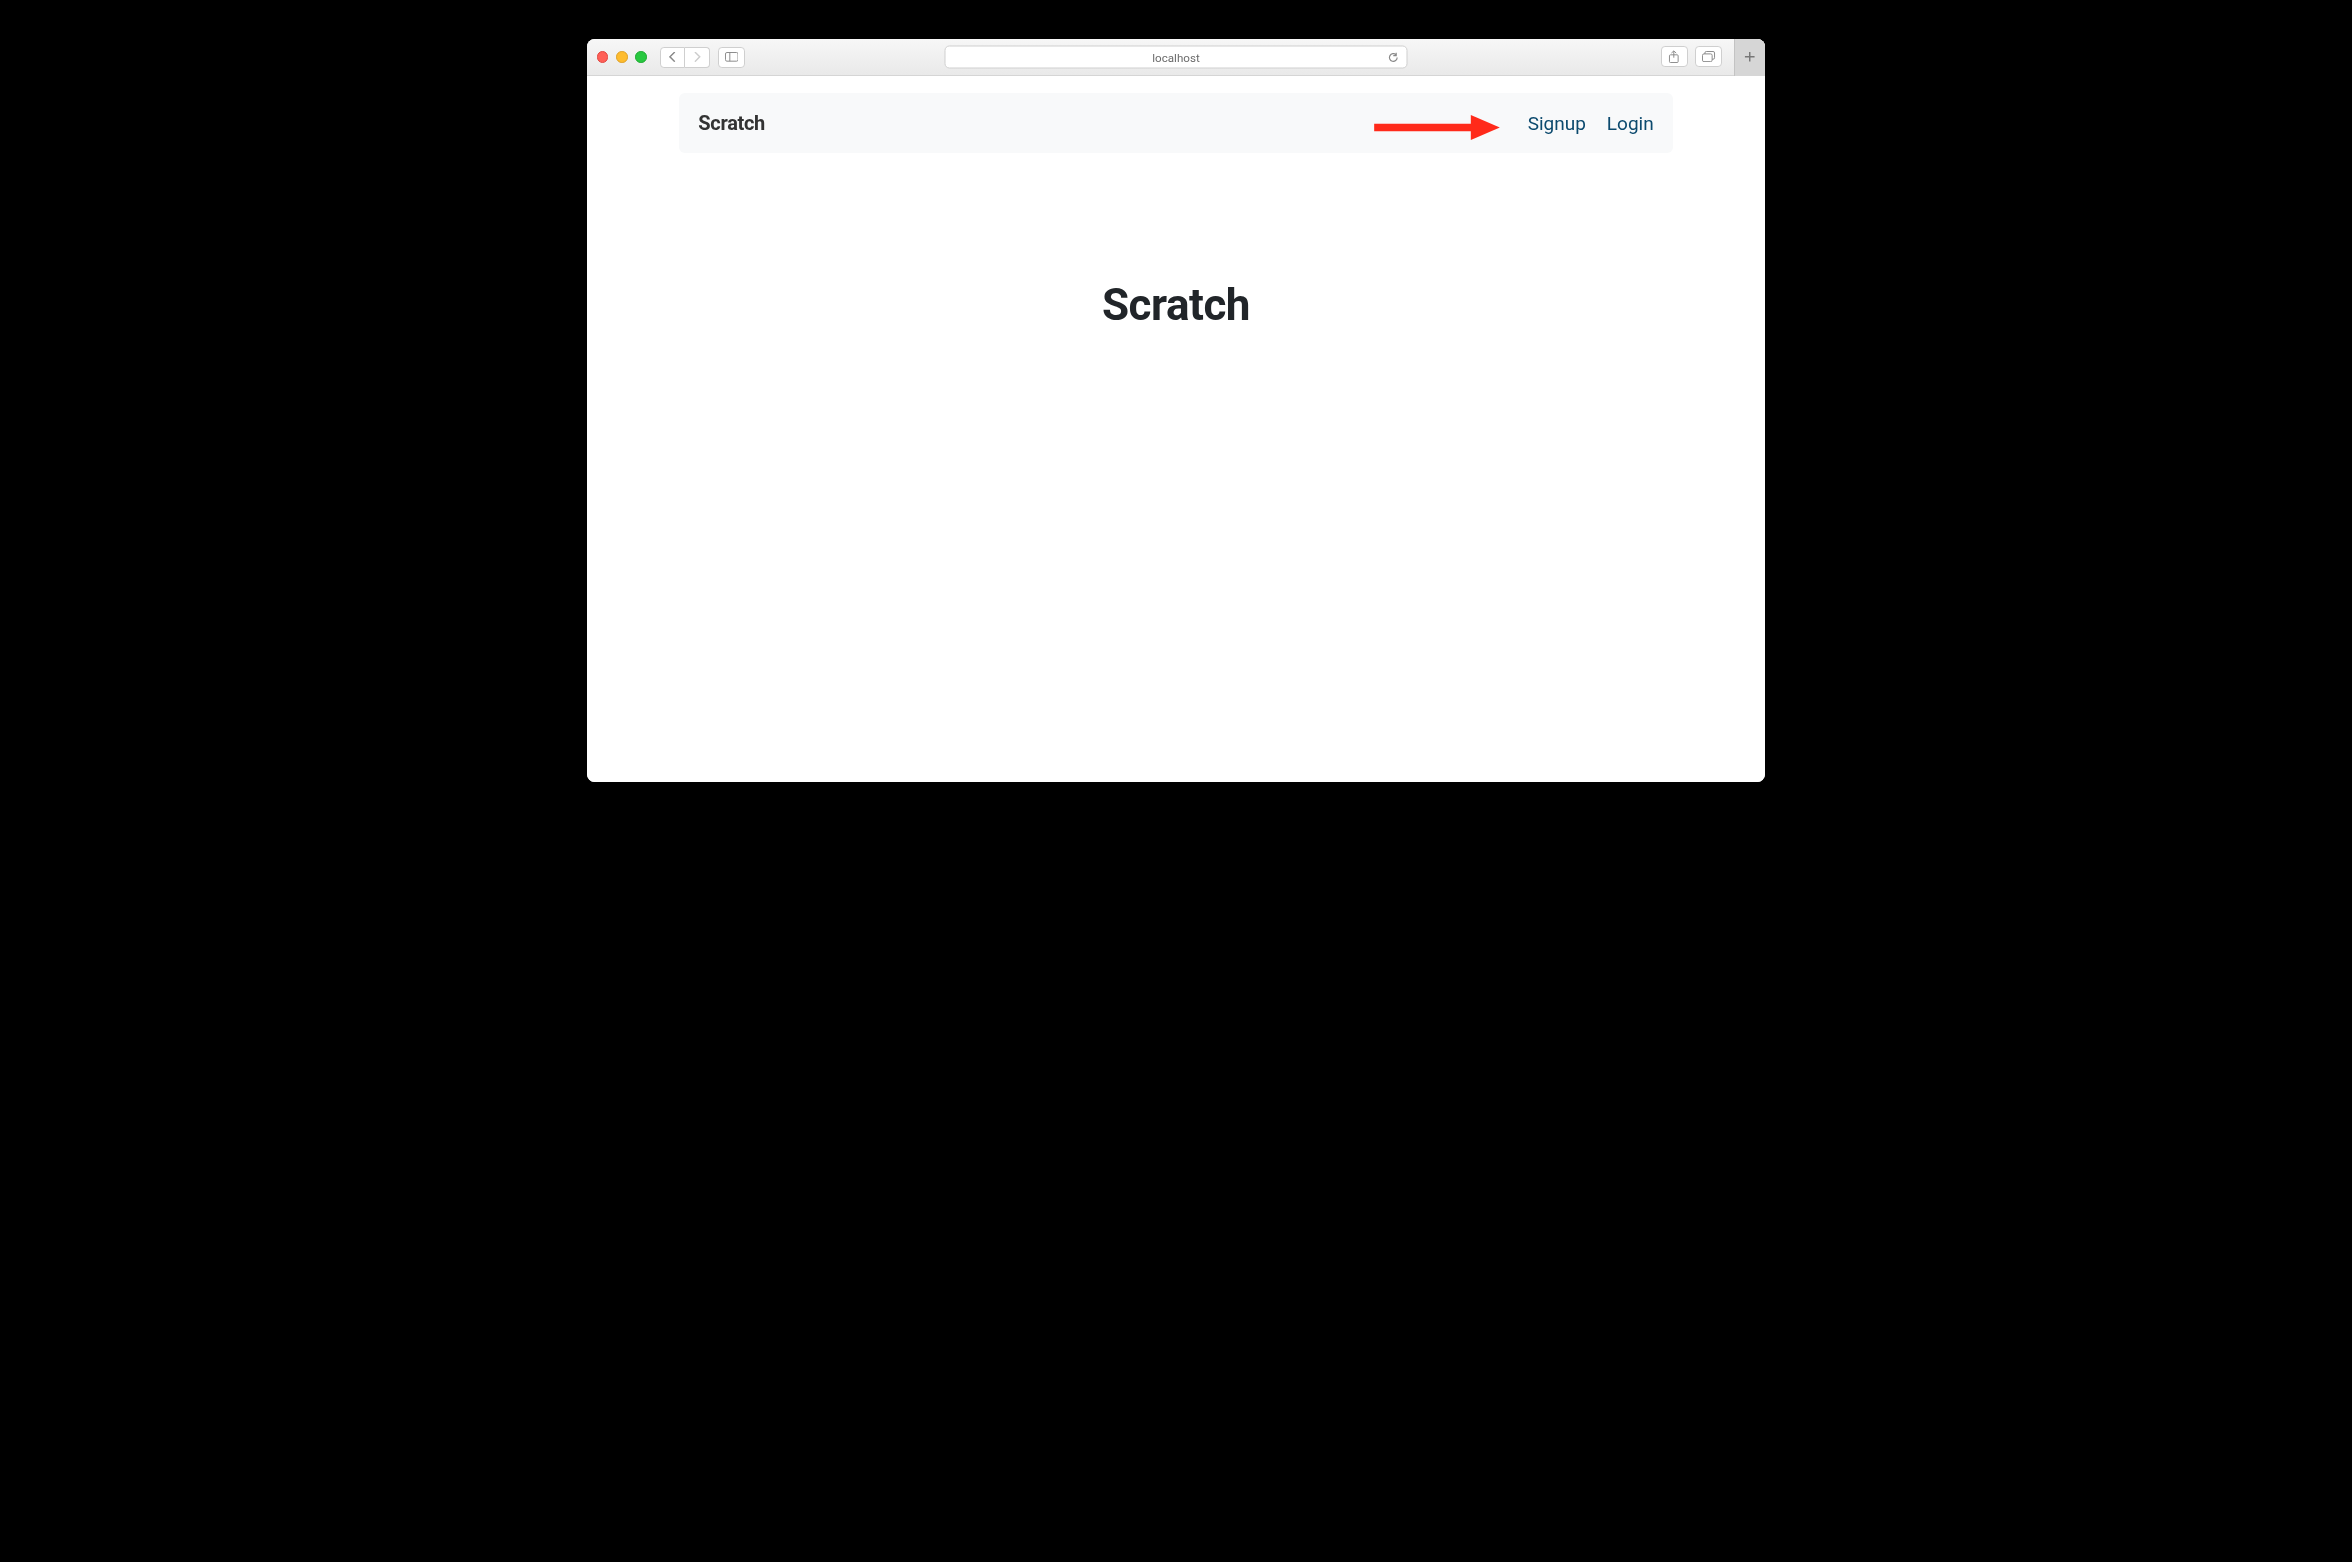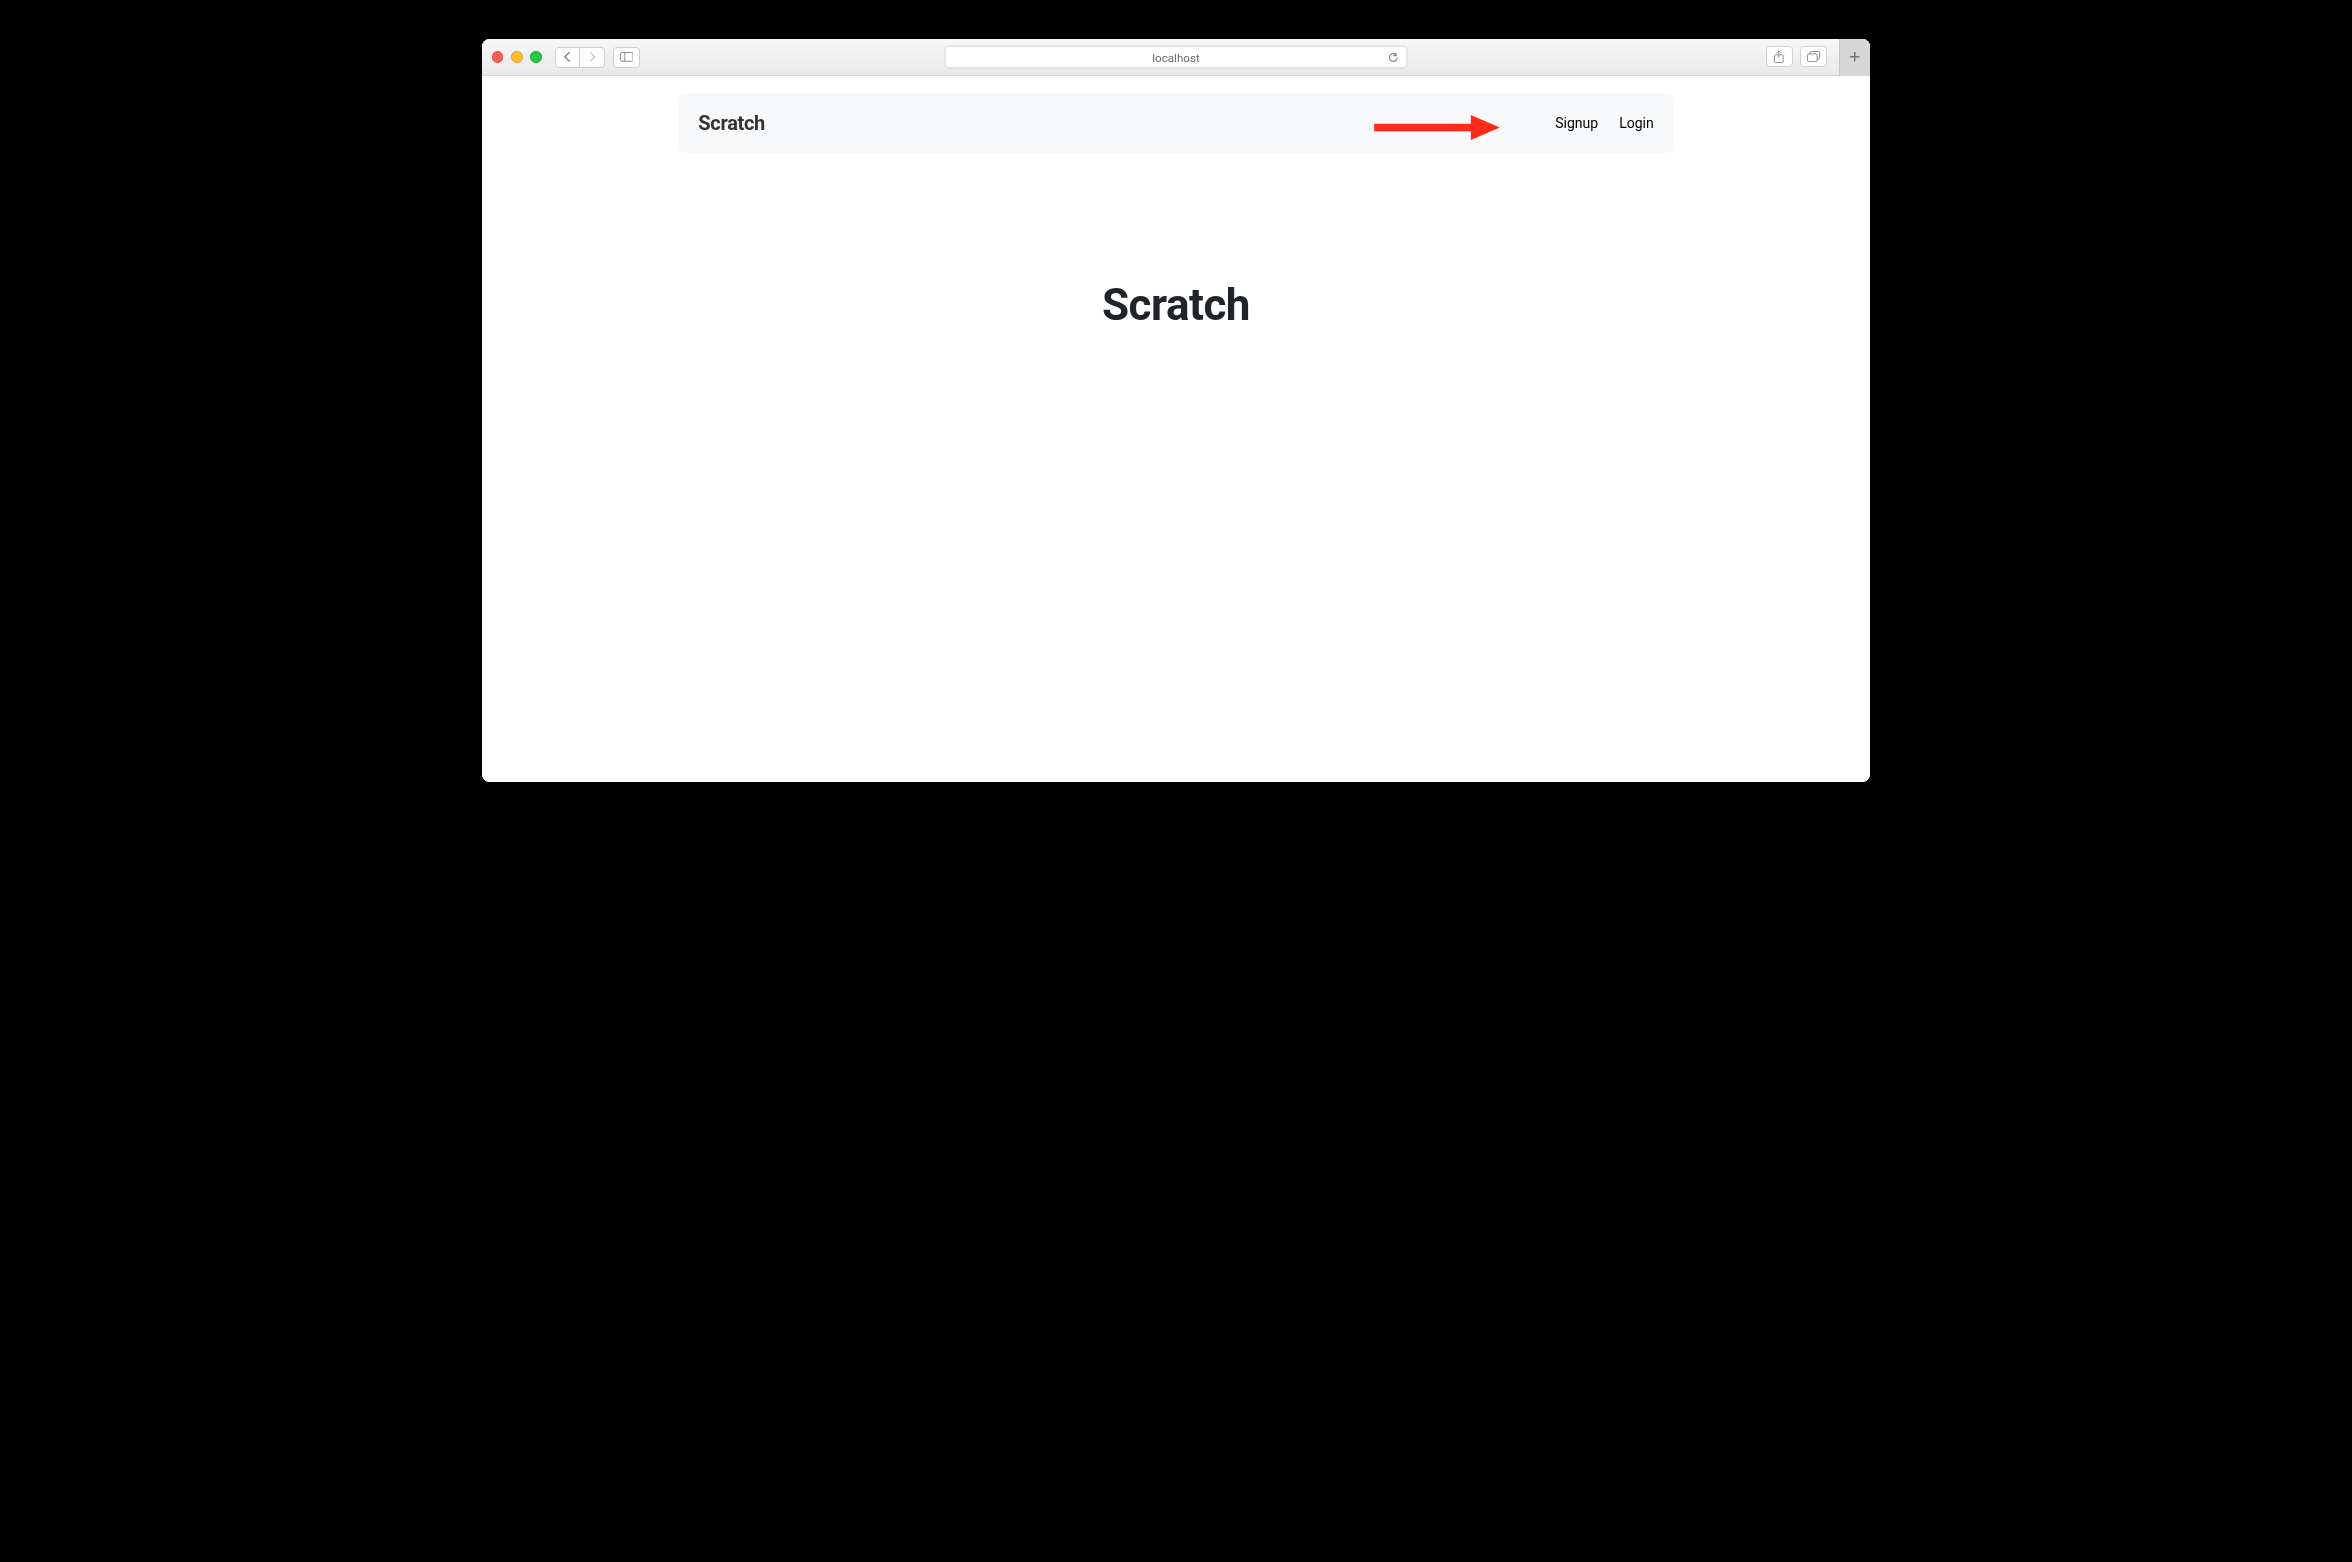--- a/index.html
+++ b/index.html
@@ -6,21 +6,21 @@
   html, body { height: 100%; }
   body {
     background: #000;
     font-family: -apple-system, BlinkMacSystemFont, "Segoe UI", Roboto, "Helvetica Neue", Arial, sans-serif;
     display: flex;
     align-items: flex-start;
     justify-content: center;
     padding: 39px 58px;
   }
   .browser-window {
-    width: 1388px;
+    width: 1178px;
     height: 743px;
     background: #fff;
     border-radius: 7.7px;
     box-shadow: 0 17.4px 39px rgba(0,0,0,0.6);
     overflow: hidden;
     display: flex;
     flex-direction: column;
     position: relative;
   }
   .chrome {
@@ -110,22 +110,22 @@
     position: relative;
   }
   .brand {
     font-weight: 700;
     font-size: 20px;
     color: #333;
     letter-spacing: -0.3px;
   }
   .nav-links { display: flex; gap: 21px; }
   .nav-link {
-    font-size: 14px;
-    color: #000000;
+    font-size: 19px;
+    color: #0c4a6e;
     cursor: pointer;
   }
   .arrow-annotation {
     position: absolute;
     top: 19.3px;
     left: 695px;
     width: 126px;
     height: 21px;
   }
   .hero {

